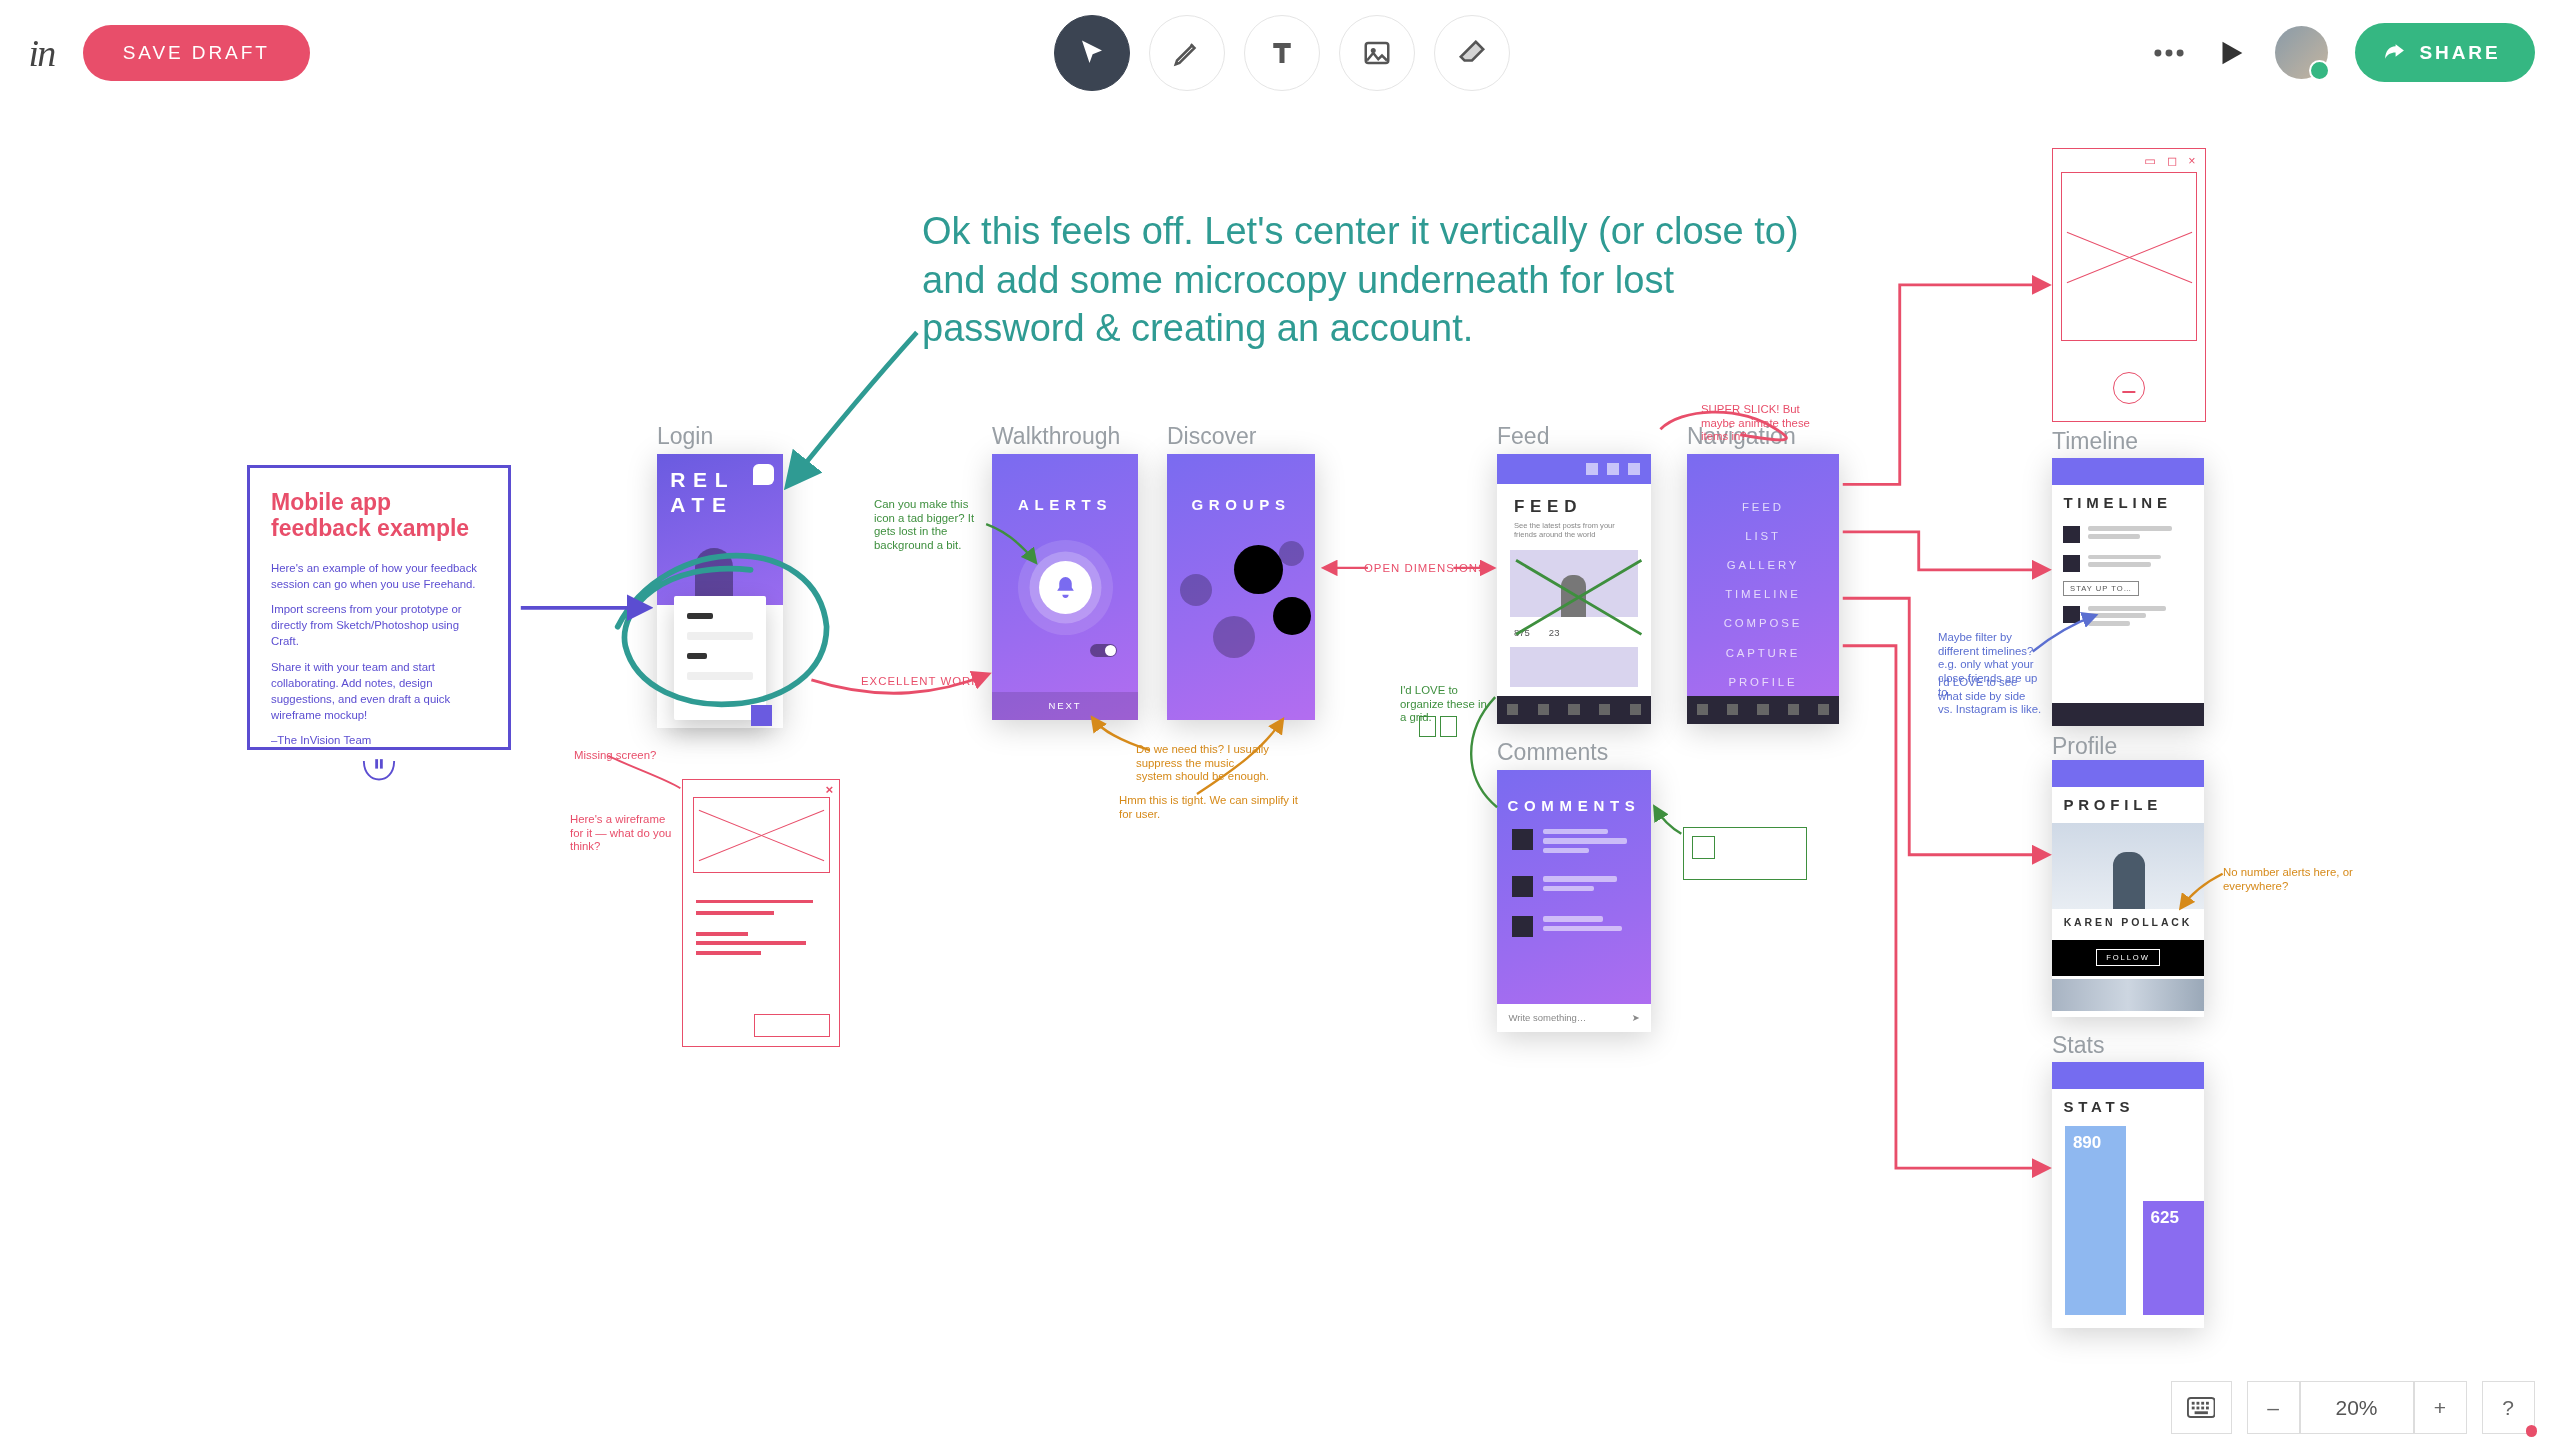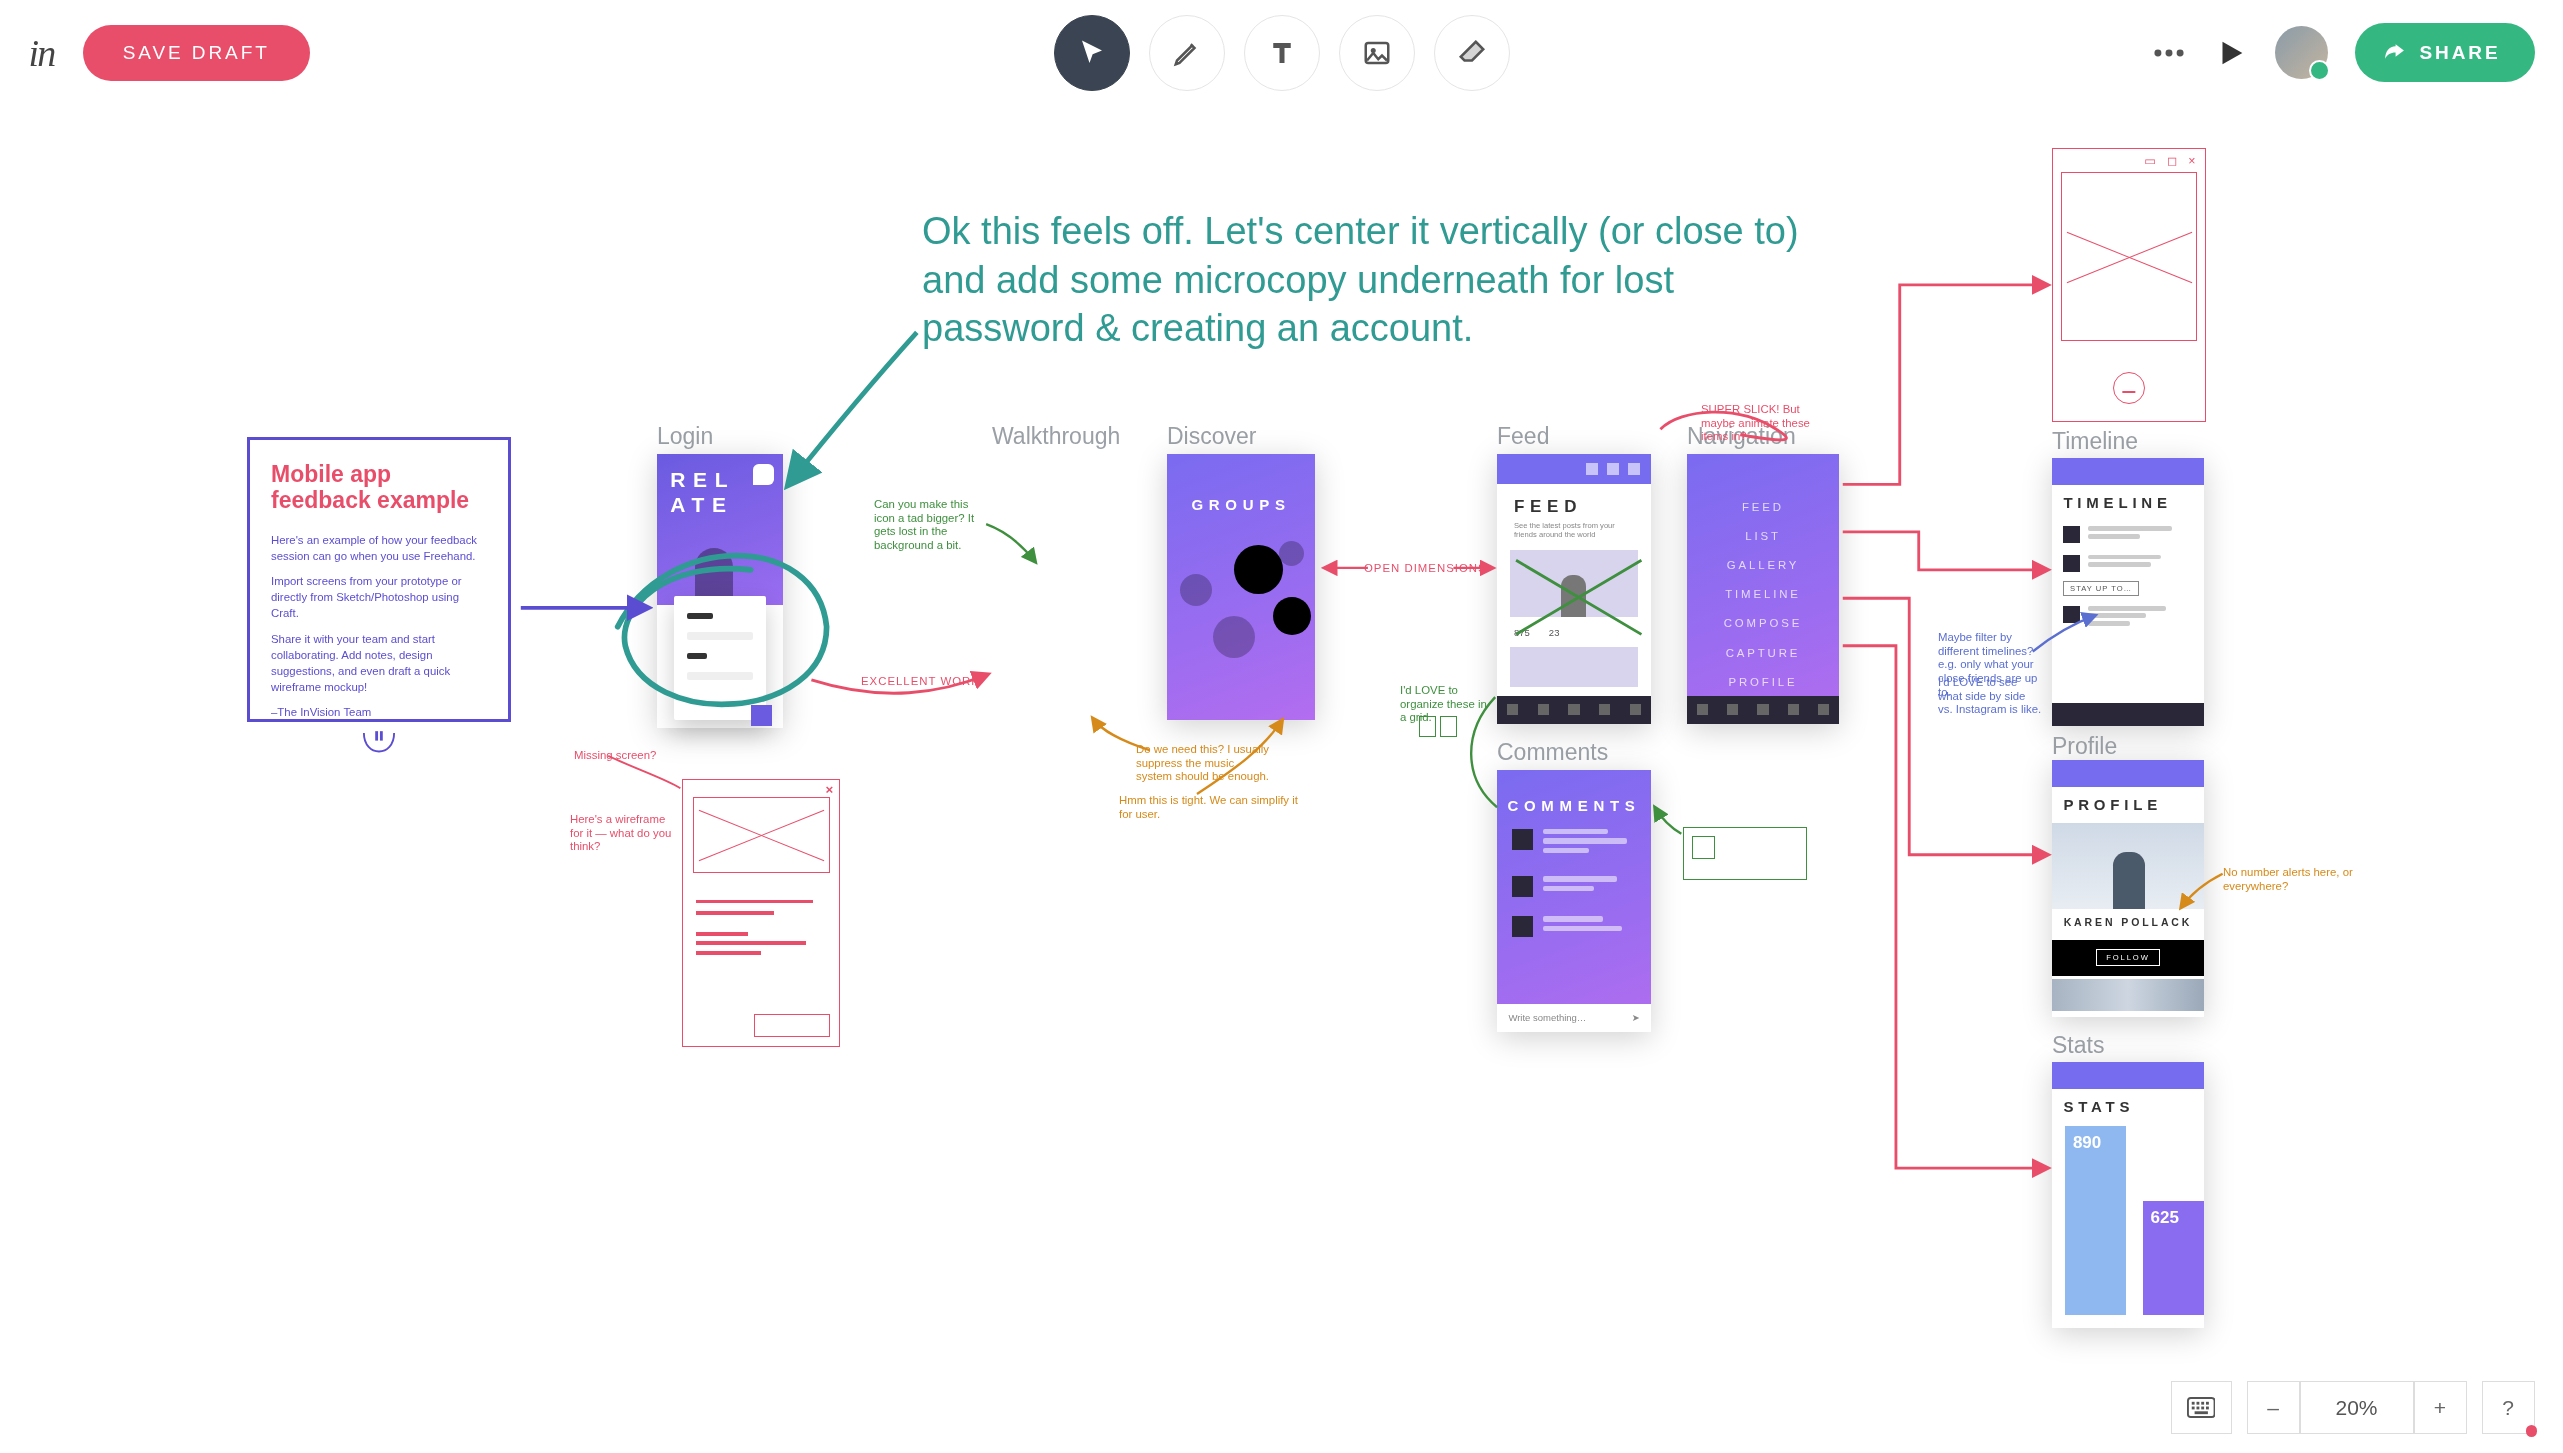--- a/index.html
+++ b/index.html
@@ -24,21 +24,21 @@
   .share-btn { background:#35b782; color:#fff; border:none; border-radius:38px; padding:17px 34px 17px 26.6px; font-size:19px; font-weight:700; letter-spacing:2.9px; cursor:pointer; display:flex; align-items:center; gap:13.3px; }
 
   
   .canvas { position:absolute; inset:0; padding-top:105px; }
 
   
   .artlabel { position:absolute; font-size:23px; color:#9aa0a6; }
   .artboard { position:absolute; box-shadow:0 5.7px 28.5px rgba(0,0,0,.18); background:#fff; }
 
   
-  .intro-card { position:absolute; left:247px; top:437px; width:264px; height:285px; border:3.8px solid #5b4dd1; background:#fff; padding:21px 21px 11.4px; }
+  .intro-card { position:absolute; left:247px; top:465px; width:264px; height:285px; border:3.8px solid #5b4dd1; background:#fff; padding:21px 21px 11.4px; }
   .intro-title { color:#e84e6a; font-size:23px; font-weight:700; line-height:1.15; margin-bottom:19px; }
   .intro-body { color:#5b4dd1; font-size:11.4px; line-height:1.4; }
   .intro-body p { margin-bottom:9.5px; }
   .intro-icon { text-align:center; margin-top:5.7px; }
 
   
   .annotation-main { position:absolute; left:922px; top:207px; width:922px; font-size:38px; line-height:1.28; color:#2f9b93; }
 
   
   .ann { position:absolute; font-size:11.4px; line-height:1.2; }
@@ -245,20 +245,30 @@
       <div style="height:3.8px;background:#e84e6a;margin:17px 0 5.7px;width:40%"></div>
       <div style="height:3.8px;background:#e84e6a;margin:5.7px 0;width:85%"></div>
       <div style="height:3.8px;background:#e84e6a;margin:5.7px 0;width:50%"></div>
     </div>
     <div class="wire" style="position:absolute;right:9.5px;bottom:9.5px;width:76px;height:23px;"></div>
   </div>
   <div class="ann red" style="left:574px; top:749px;">Missing screen?</div>
   <div class="ann red" style="left:570px; top:813px; width:105px;">Here's a wireframe for it — what do you think?</div>
 
   <div class="artlabel" style="left:992px; top:423px">Walkthrough</div>
+  <div class="artboard purp-grad" style="left:992px; top:454px; width:146px; height:266px;">
+    <div class="wk-head">ALERTS</div>
+    <div class="wk-bell">
+      <svg width="25" height="25" viewBox="0 0 24 24">
+          <path fill="#7a6bf0" d="M12 2a6 6 0 0 0-6 6v4l-2 3h16l-2-3V8a6 6 0 0 0-6-6zm0 20a3 3 0 0 0 3-3H9a3 3 0 0 0 3 3z"></path>
+        </svg>
+    </div>
+    <div class="wk-toggle"></div>
+    <div class="wk-footer">NEXT</div>
+  </div>
   <div class="ann green" style="left:874px; top:498px; width:114px;">Can you make this icon a tad bigger? It gets lost in the background a bit.</div>
   <div class="ann red" style="left:861px; top:675px; letter-spacing:1px;">EXCELLENT WORK</div>
   <div class="ann orange" style="left:1136px; top:743px; width:133px;">Do we need this? I usually suppress the music system should be enough.</div>
   <div class="ann orange" style="left:1119px; top:794px; width:190px;">Hmm this is tight. We can simplify it for user.</div>
 
   <div class="artlabel" style="left:1167px; top:423px">Discover</div>
   <div class="artboard purp-grad" style="left:1167px; top:454px; width:148px; height:266px;">
     <div class="wk-head">GROUPS</div>
     <div class="disc-bubbles">
       <div class="b" style="left:67px;top:91px;width:49px;height:49px"></div>

